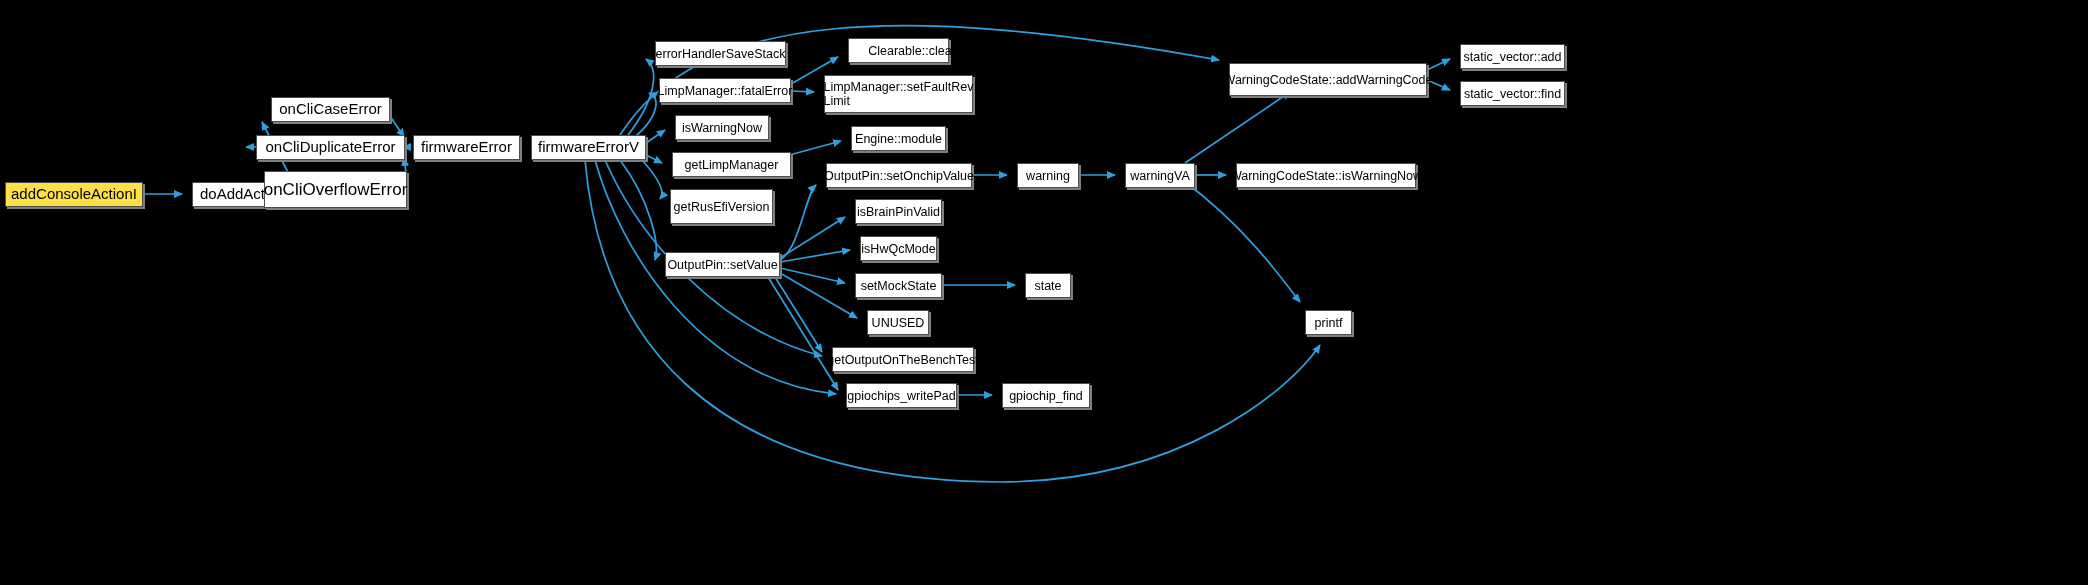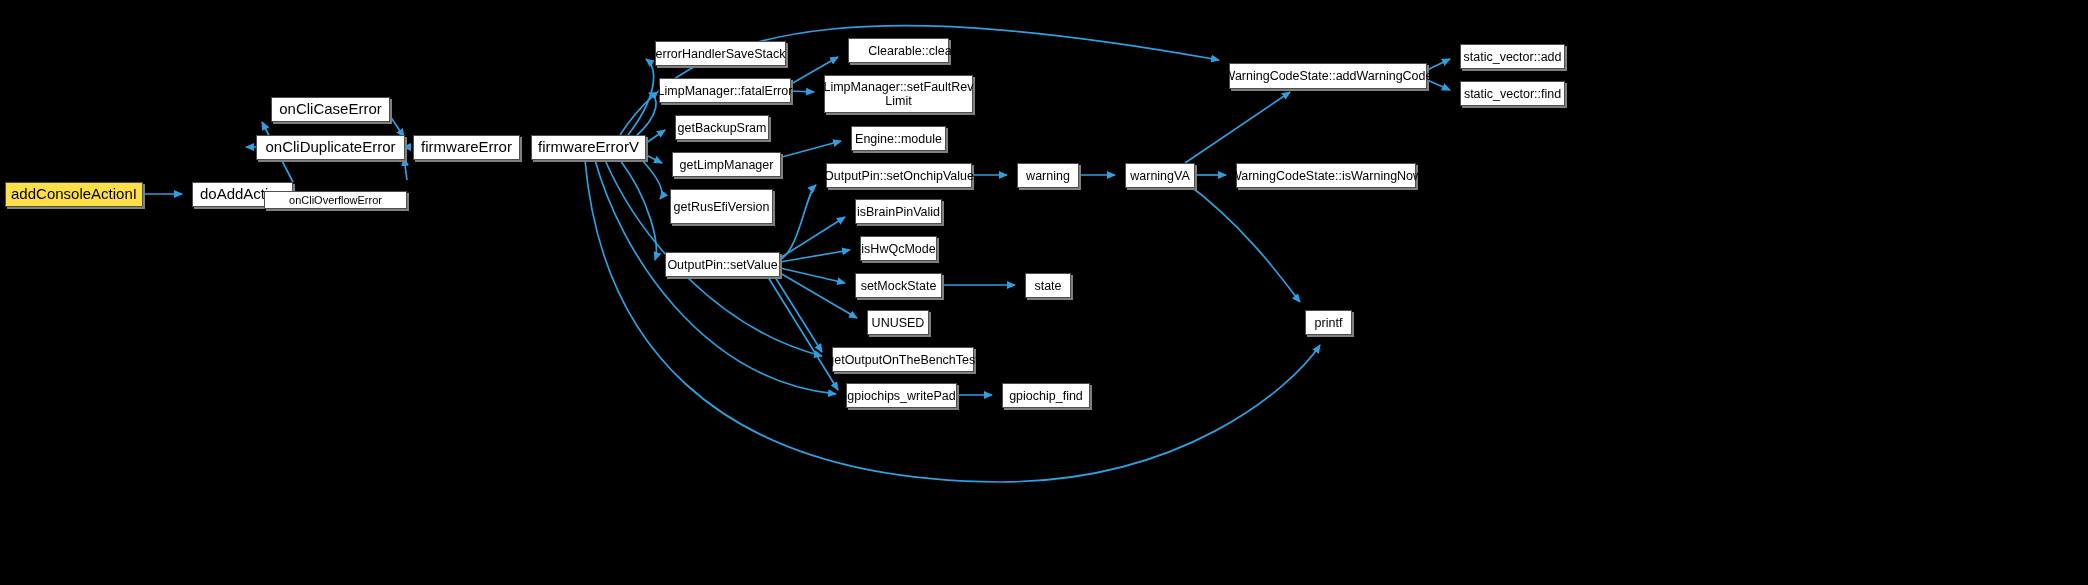--- a/index.html
+++ b/index.html
@@ -1,21 +1,21 @@
 <!DOCTYPE html>
 <html><head>
 <meta charset="utf-8">
 <style>
   html,body{margin:0;padding:0;background:#000;}
   #root{position:relative;width:2088px;height:585px;background:#000;overflow:hidden;
         font-family:"Liberation Sans", sans-serif;}
   svg.edges{position:absolute;left:0;top:0;width:2088px;height:585px;}
   .node{position:absolute;box-sizing:border-box;background:#fff;border:1px solid #4d4d4d;
         box-shadow:2px 2px 0 0 #808080;display:flex;align-items:center;justify-content:center;
-        text-align:center;color:#000;line-height:1.12;}
+        text-align:left;color:#000;line-height:1.12;}
   .node.hl{background:#fde047;}
   .node span{display:block;padding:0 4px;}
 </style>
 </head>
 <body>
 
 <div id="root">
   <svg class="edges" viewBox="0 0 2088 585">
     <defs>
       <marker id="ah" markerWidth="9" markerHeight="8" refX="8" refY="4" orient="auto" markerUnits="userSpaceOnUse">
@@ -68,39 +68,39 @@
       </div>
       <div class="node" style="left: 192px; top: 182px; width: 101px; height: 25px; font-size: 15px;">
         <span>doAddAction</span>
       </div>
       <div class="node" style="left: 271px; top: 97px; width: 119px; height: 25px; font-size: 15px;">
         <span>onCliCaseError</span>
       </div>
       <div class="node" style="left: 256px; top: 135px; width: 149px; height: 25px; font-size: 15px;">
         <span>onCliDuplicateError</span>
       </div>
-      <div class="node" style="left: 264px; top: 171px; width: 143px; height: 18px; font-size: 11px; margin-top: 20px;">
+      <div class="node" style="left: 264px; top: 171px; width: 143px; height: 37px; font-size: 17px;">
         <span>onCliOverflowError</span>
       </div>
       <div class="node" style="left: 413px; top: 135px; width: 107px; height: 25px; font-size: 15px;">
         <span>firmwareError</span>
       </div>
       <div class="node" style="left: 531px; top: 135px; width: 115px; height: 25px; font-size: 15px;">
         <span>firmwareErrorV</span>
       </div>
       <div class="node" style="left: 655px; top: 41px; width: 131px; height: 25px; font-size: 12.5px;">
         <span>errorHandlerSaveStack</span>
       </div>
       <div class="node" style="left: 659px; top: 78px; width: 132px; height: 25px; font-size: 12.5px;">
         <span>LimpManager::fatalError</span>
       </div>
       <div class="node" style="left: 675px; top: 115px; width: 94px; height: 25px; font-size: 12.5px;">
-        <span>getBackupSram</span>
+        <span>isWarningNow</span>
       </div>
-      <div class="node" style="left: 672px; top: 152px; width: 109px; height: 25px; font-size: 12.5px;">
+      <div class="node" style="left: 672px; top: 152px; width: 119px; height: 25px; font-size: 12.5px;">
         <span>getLimpManager</span>
       </div>
       <div class="node" style="left: 670px; top: 189px; width: 103px; height: 35px; font-size: 12.5px;">
         <span>getRusEfiVersion</span>
       </div>
       <div class="node" style="left: 665px; top: 252px; width: 115px; height: 25px; font-size: 12.5px;">
         <span>OutputPin::setValue</span>
       </div>
       <div class="node" style="left: 848px; top: 38px; width: 101px; height: 25px; font-size: 12.5px; padding-left: 27px;">
         <span>Clearable::clear</span>
@@ -137,21 +137,21 @@
       </div>
       <div class="node" style="left: 1025px; top: 273px; width: 46px; height: 25px; font-size: 12.5px;">
         <span>state</span>
       </div>
       <div class="node" style="left: 1002px; top: 383px; width: 88px; height: 25px; font-size: 12.5px;">
         <span>gpiochip_find</span>
       </div>
       <div class="node" style="left: 1125px; top: 163px; width: 70px; height: 25px; font-size: 12.5px;">
         <span>warningVA</span>
       </div>
-      <div class="node" style="left: 1229px; top: 63px; width: 198px; height: 26px; font-size: 12.5px;">
+      <div class="node" style="left: 1229px; top: 63px; width: 198px; height: 33px; font-size: 12.5px;">
         <span>WarningCodeState::addWarningCode</span>
       </div>
       <div class="node" style="left: 1236px; top: 163px; width: 180px; height: 25px; font-size: 12.5px;">
         <span>WarningCodeState::isWarningNow</span>
       </div>
       <div class="node" style="left: 1305px; top: 310px; width: 47px; height: 25px; font-size: 12.5px;">
         <span>printf</span>
       </div>
       <div class="node" style="left: 1460px; top: 44px; width: 105px; height: 25px; font-size: 12.5px;">
         <span>static_vector::add</span>

